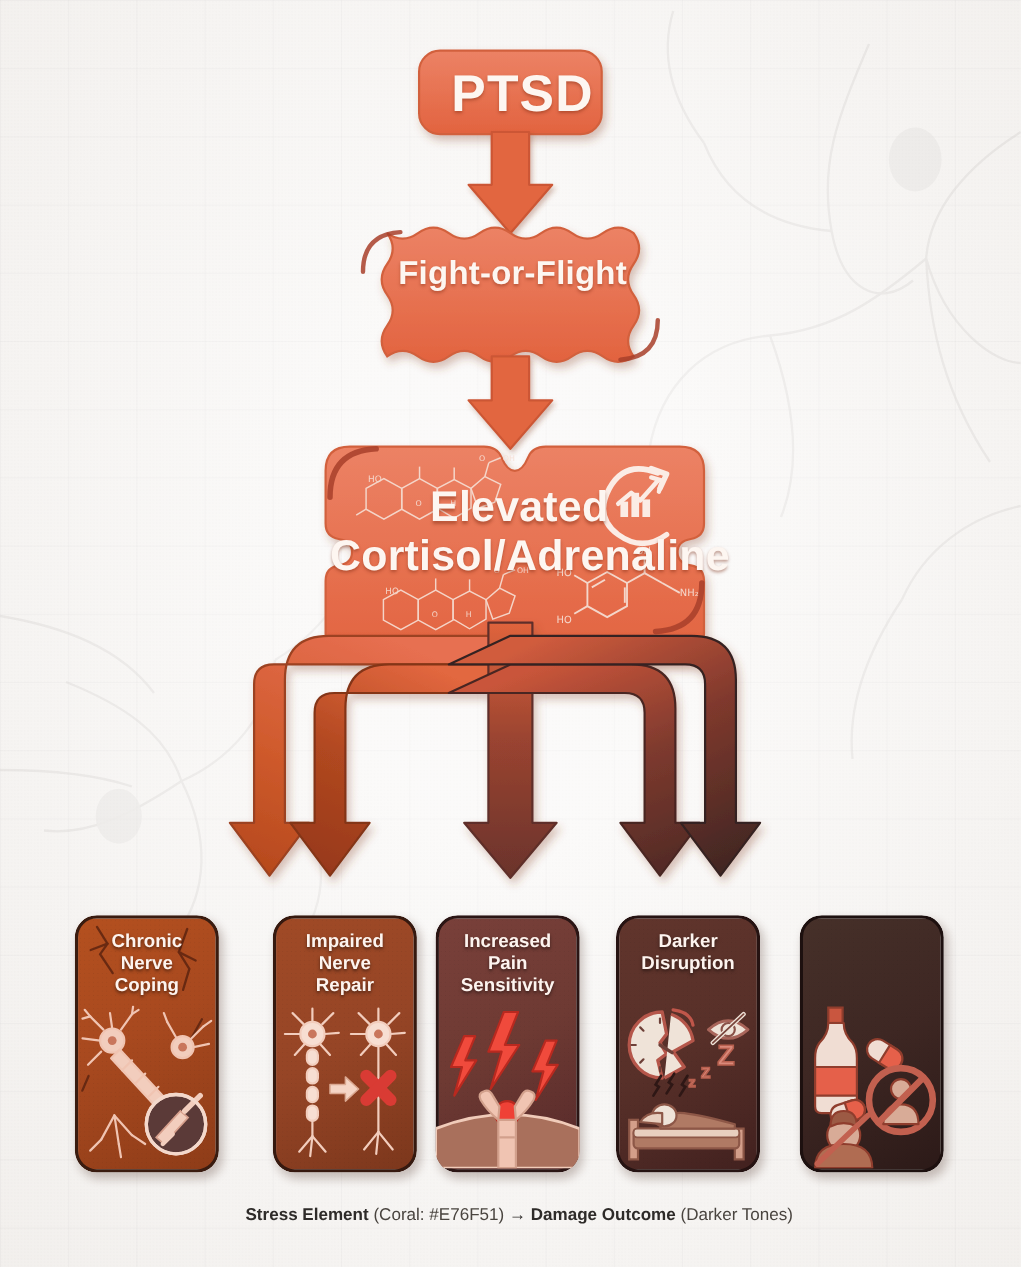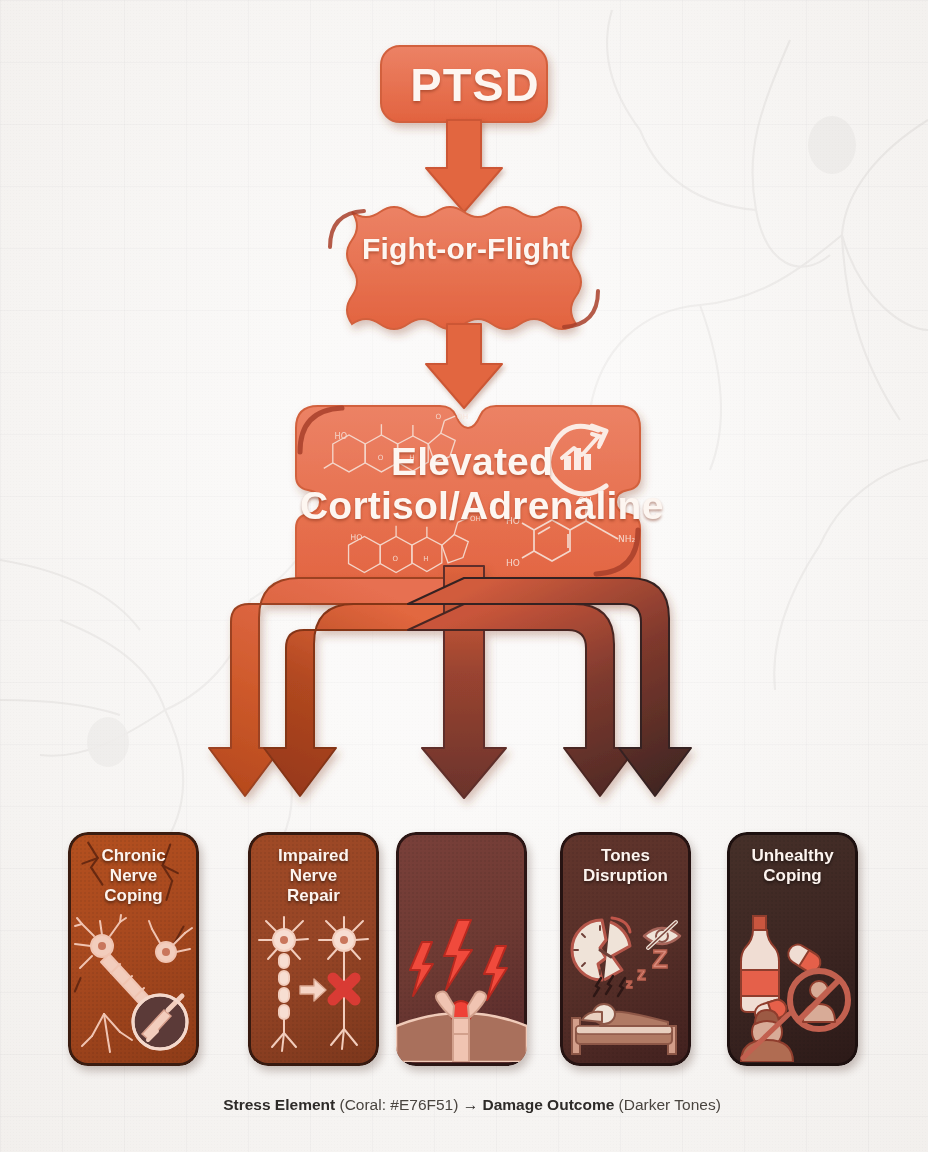--- a/index.html
+++ b/index.html
@@ -419,20 +419,25 @@
       <path d="M85 64 l22 22"></path>
         <path d="M107 64 l-22 22"></path>
     </g>
   </svg>
 </div>
 
 <div class="card" id="card-2">
   <div class="card-inner" style="background:linear-gradient(150deg,#79403a 0%,#6e3a33 50%,#56292a 100%);border:3px solid #2b1514;">
     <div class="card-grain"></div>
   </div>
+  <div class="card-title">
+    <div>Increased</div>
+    <div>Pain</div>
+    <div>Sensitivity</div>
+  </div>
   <svg class="card-art" viewBox="0 0 131 148">
     <path d="M0 112 q66 -26 131 0 v36 h-131 z" fill="#a9705c" stroke="#f0cbb9" stroke-width="2.5"></path>
     <g fill="#f04a3c" stroke="#b9291f" stroke-width="2" stroke-linejoin="round">
       <path d="M62 6 l-14 36 h12 l-10 34 l26 -40 h-13 l12 -30 z"></path>
       <path d="M26 28 l-12 28 h10 l-7 26 l20 -32 h-10 l9 -22 z"></path>
       <path d="M100 32 l-12 28 h10 l-7 26 l20 -32 h-10 l9 -22 z"></path>
     </g>
     <circle cx="65" cy="98" r="11" fill="#ef4136" stroke="#b9291f" stroke-width="2"></circle>
     <g fill="#f0c4b2" stroke="#d2a08c" stroke-width="2" stroke-linejoin="round">
       <path d="M57 104 q-10 -8 -16 -18 q-3 -6 3 -8 q5 -2 8 4 l6 10 z"></path>
@@ -441,21 +446,21 @@
       <path d="M58 120 h14"></path>
     </g>
   </svg>
 </div>
 
 <div class="card" id="card-3">
   <div class="card-inner" style="background:linear-gradient(150deg,#61352c 0%,#583029 50%,#42211f 100%);border:3px solid #261312;">
     <div class="card-grain"></div>
   </div>
   <div class="card-title">
-    <div>Tones</div>
+    <div>Darker</div>
     <div>Disruption</div>
   </div>
   <svg class="card-art" viewBox="0 0 131 148">
 
     <g>
       <path d="M42 6 a30 30 0 1 0 0 60 l-4 -16 l8 -6 l-6 -10 l6 -8 l-4 -20 z" fill="#efe3d8" stroke="#b5564a" stroke-width="3" stroke-linejoin="round"></path>
       <path d="M50 8 a30 30 0 0 1 20 24 l-18 10 l10 14 l-18 10" fill="#efe3d8" stroke="#b5564a" stroke-width="3" stroke-linejoin="round"></path>
       <g stroke="#6e4038" stroke-width="2" stroke-linecap="round">
         <path d="M40 12 v4"></path>
           <path d="M22 20 l3 3"></path>
@@ -496,24 +501,20 @@
       <path d="M46 80 l5 -8 l-3 -2 l5 -8"></path>
       <path d="M58 82 l5 -8 l-3 -2 l5 -8"></path>
     </g>
   </svg>
 </div>
 
 <div class="card" id="card-4">
   <div class="card-inner" style="background:linear-gradient(150deg,#463029 0%,#3e2723 50%,#2c1a18 100%);border:3px solid #1d100f;">
     <div class="card-grain"></div>
   </div>
-  <div class="card-title">
-    <div>Unhealthy</div>
-    <div>Coping</div>
-  </div>
   <svg class="card-art" viewBox="0 0 131 148">
 
     <g>
       <rect x="26" y="2" width="13" height="14" fill="#c9563f" stroke="#8f3d2d" stroke-width="2"></rect>
       <path d="M26 16 q0 10 -8 18 q-4 5 -4 14 v44 q0 6 6 6 h26 q6 0 6 -6 v-44 q0 -9 -4 -14 q-8 -8 -8 -18 z" fill="#f0ddd3" stroke="#8f3d2d" stroke-width="2" stroke-linejoin="round"></path>
       <path d="M14 56 h38 v26 h-38 z" fill="#e5604a" stroke="#8f3d2d" stroke-width="2"></path>
     </g>
 
     <g>
       <g transform="rotate(32 76 44)">

